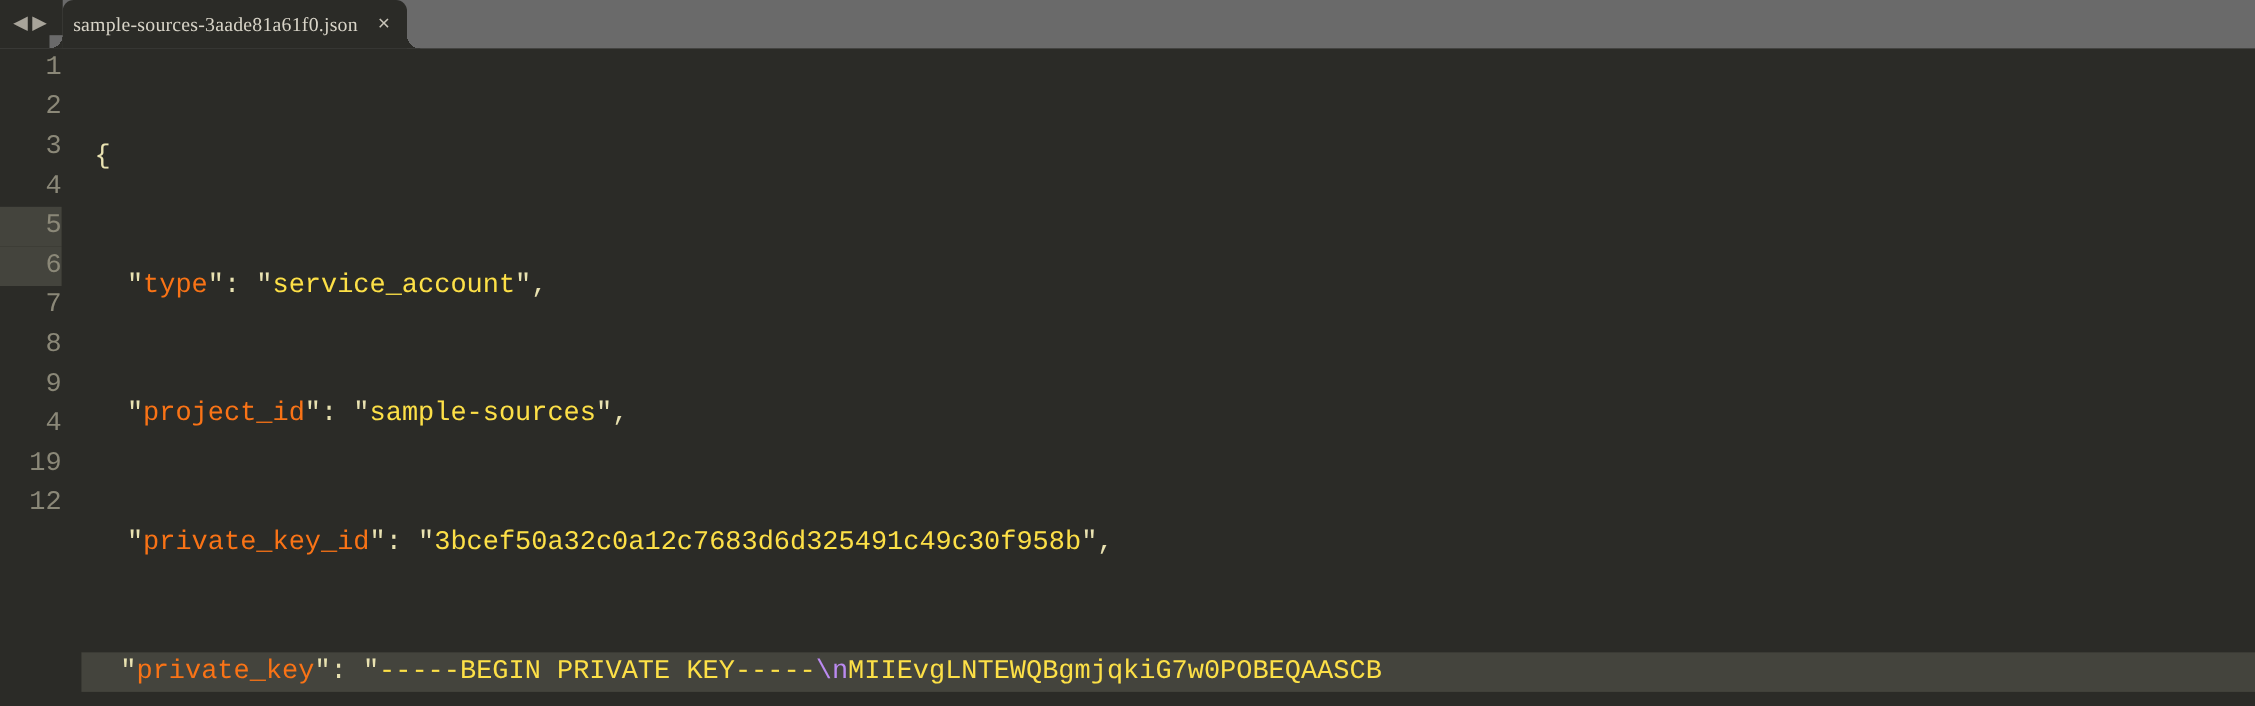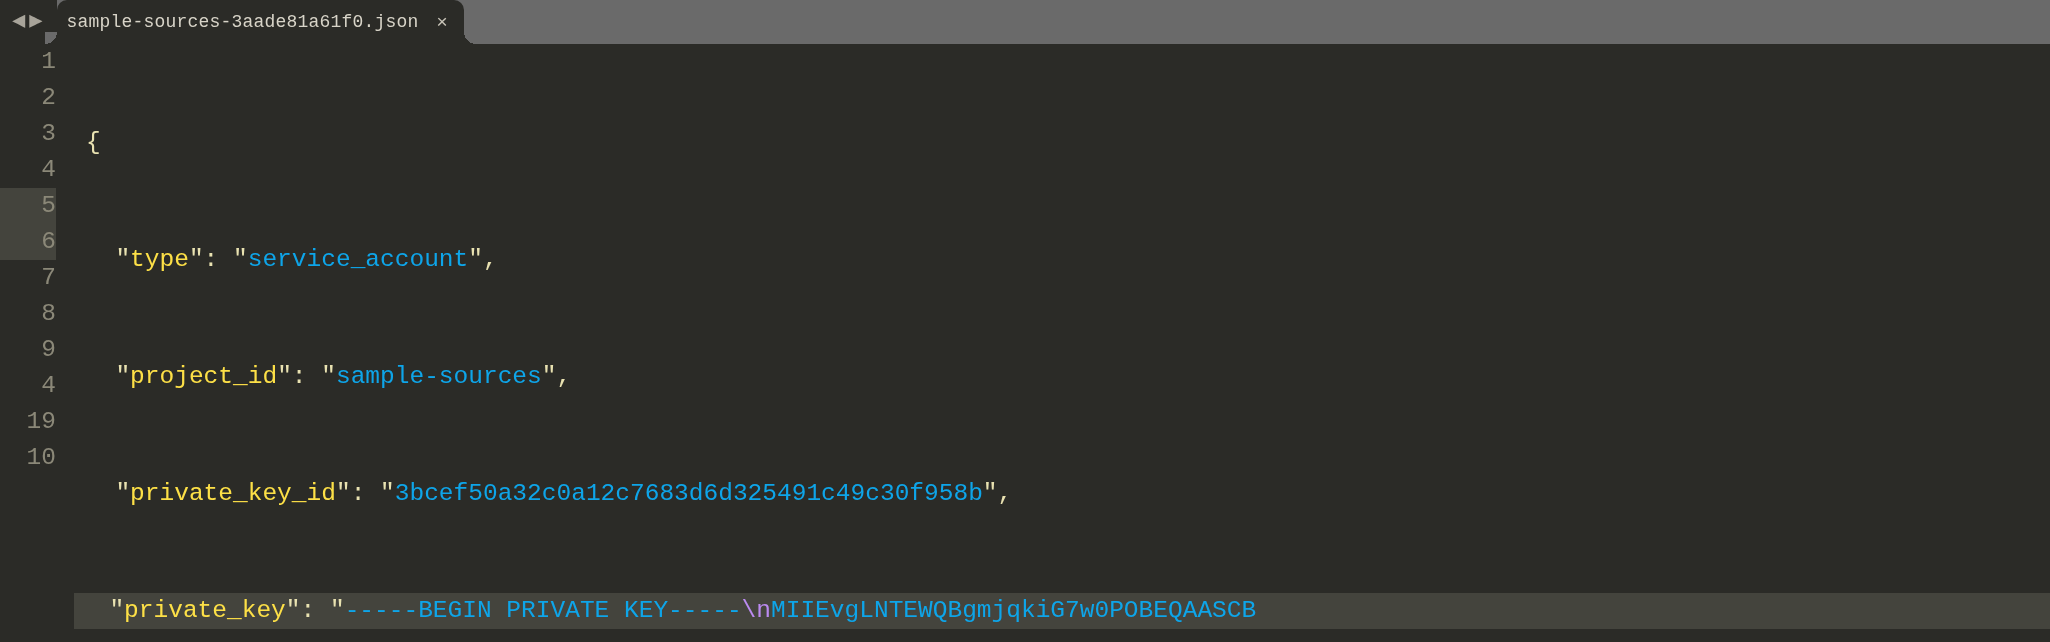--- a/index.html
+++ b/index.html
@@ -52,21 +52,21 @@
       position: absolute;
       right: -12px;
       bottom: 0;
       width: 12px;
       height: 12px;
       background: radial-gradient(circle at 12px 0, #6a6a6a 12px, #2b2b27 12px);
     }
     .tab-title {
       color: #d8d4c8;
       font-size: 18px;
-      font-family: Liberation Mono, monospace;
+      font-family: Liberation Serif, serif;
       letter-spacing: 0.2px;
     }
     .tab-close {
       margin-left: 18px;
       font-size: 19px;
       color: #c8c4b8;
       font-family: -apple-system, sans-serif;
     }
     .editor {
       display: flex;
@@ -90,22 +90,22 @@
     }
     .code .line { padding-left: 12px; }
     .highlight-row {
       background: #44443d;
     }
     .highlight-row-wide {
       background: #44443d;
       margin-left: -6px;
       padding-left: 18px;
     }
-    .tok-k { color: #fde047; }   
-    .tok-s { color: #0ea5e9; }   
+    .tok-k { color: #f97316; }   
+    .tok-s { color: #fde047; }   
     .tok-p { color: #e9e2b1; }   
     .tok-c { color: #e9e2b1; }   
     .tok-e { color: #bb8af0; }
     .indent2 { display:inline-block; width: 2ch; }
   </style>
 </head>
 <body>
 
 <div class="topbar">
   <div class="nav-arrows">
@@ -124,21 +124,21 @@
     <div class="line">2</div>
     <div class="line">3</div>
     <div class="line">4</div>
     <div class="line highlight-row">5</div>
     <div class="line highlight-row">6</div>
     <div class="line">7</div>
     <div class="line">8</div>
     <div class="line">9</div>
     <div class="line">4</div>
     <div class="line">19</div>
-    <div class="line">10</div>
+    <div class="line">12</div>
   </div>
 
   <div class="code">
     
     <div class="line"><span class="tok-p">{</span></div>
     
     <div class="line"><span class="indent2"></span><span class="tok-p">"</span><span class="tok-k">type</span><span class="tok-p">"</span><span class="tok-c">: </span><span class="tok-p">"</span><span class="tok-s">service_account</span><span class="tok-p">"</span><span class="tok-c">,</span></div>
     
     <div class="line"><span class="indent2"></span><span class="tok-p">"</span><span class="tok-k">project_id</span><span class="tok-p">"</span><span class="tok-c">: </span><span class="tok-p">"</span><span class="tok-s">sample-sources</span><span class="tok-p">"</span><span class="tok-c">,</span></div>
     

